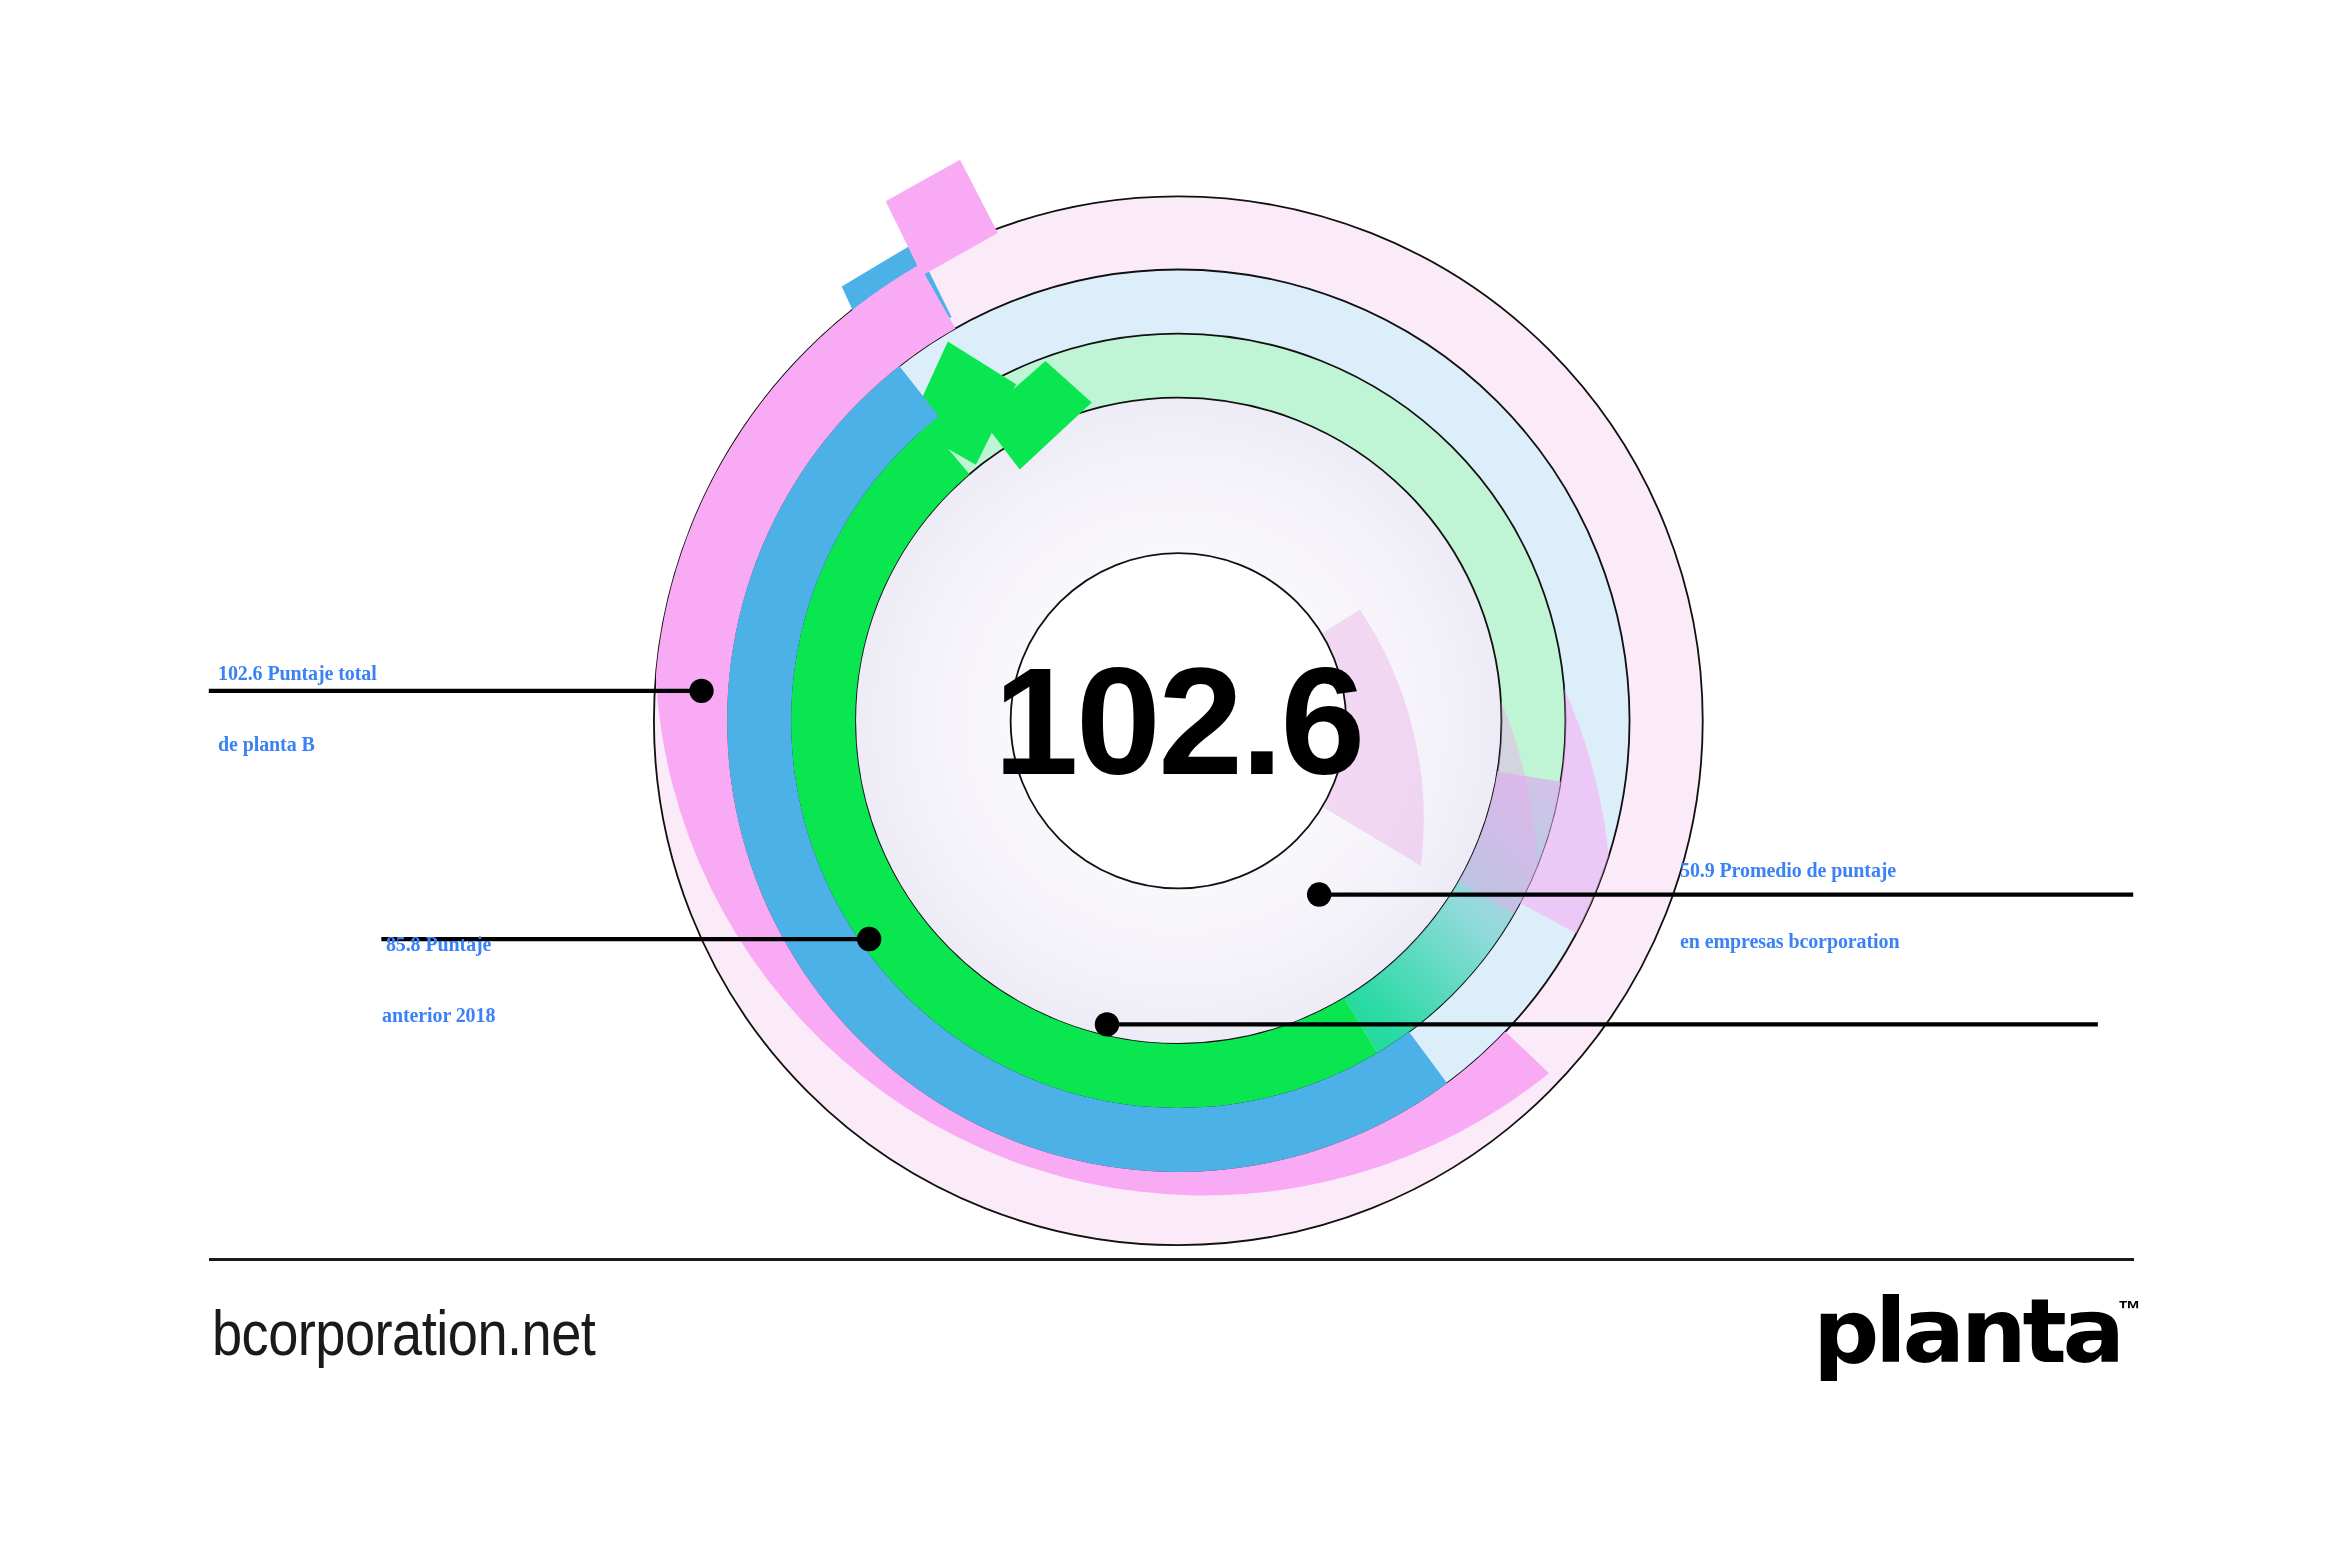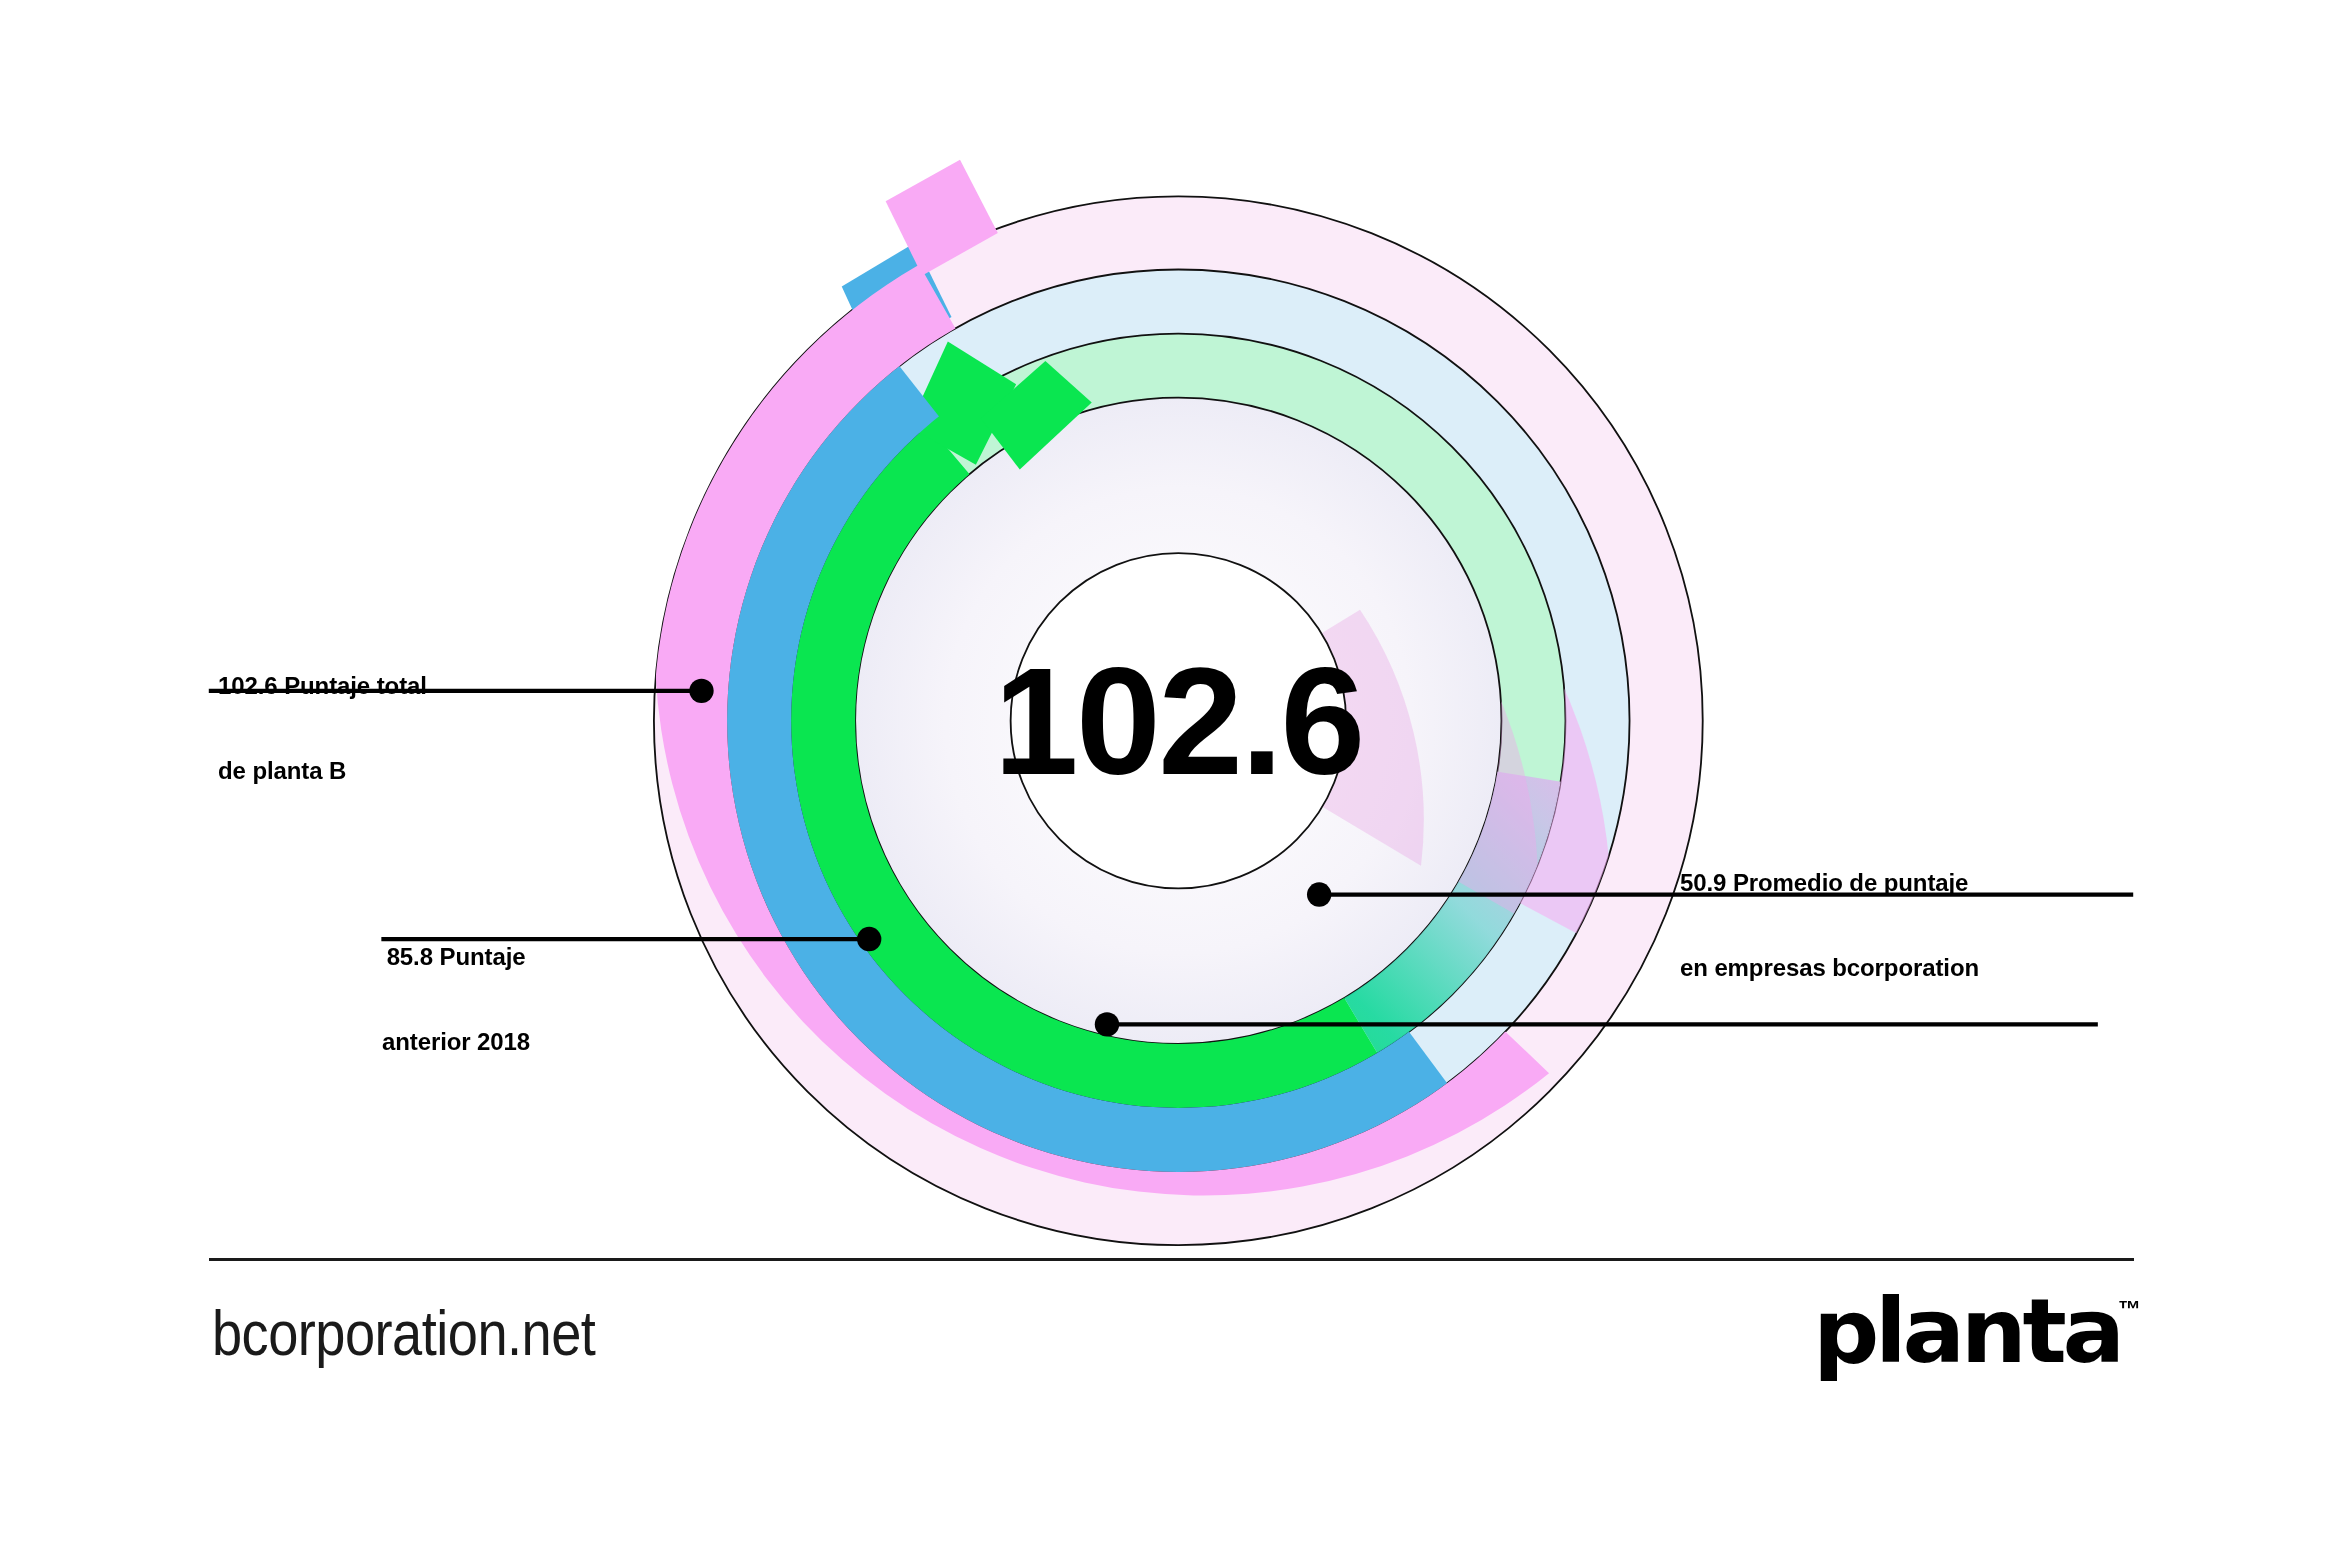--- a/index.html
+++ b/index.html
@@ -29,24 +29,24 @@
     position: absolute;
     left: 0;
     top: 0;
     width: 2342px;
     height: 1561px;
   }
 
   
   .callout {
     position: absolute;
-    font-family: Liberation Sans, sans-serif;
-    font-size: 24px;
+    font-family: Liberation Serif, serif;
+    font-size: 20px;
     line-height: 1.18;
-    color: #000000;
+    color: #3b82f6;
     font-weight: 600;
     letter-spacing: -0.1px;
     white-space: pre;
   }
   .callout-l1 { left: 218px; top: 615px; }
   .callout-l2 { left: 382px; top: 886px; text-align: center; }
   .callout-r1 { left: 1680px; top: 812px; }
   .callout-r2 { left: 1685px; top: 958px; }
 
   

